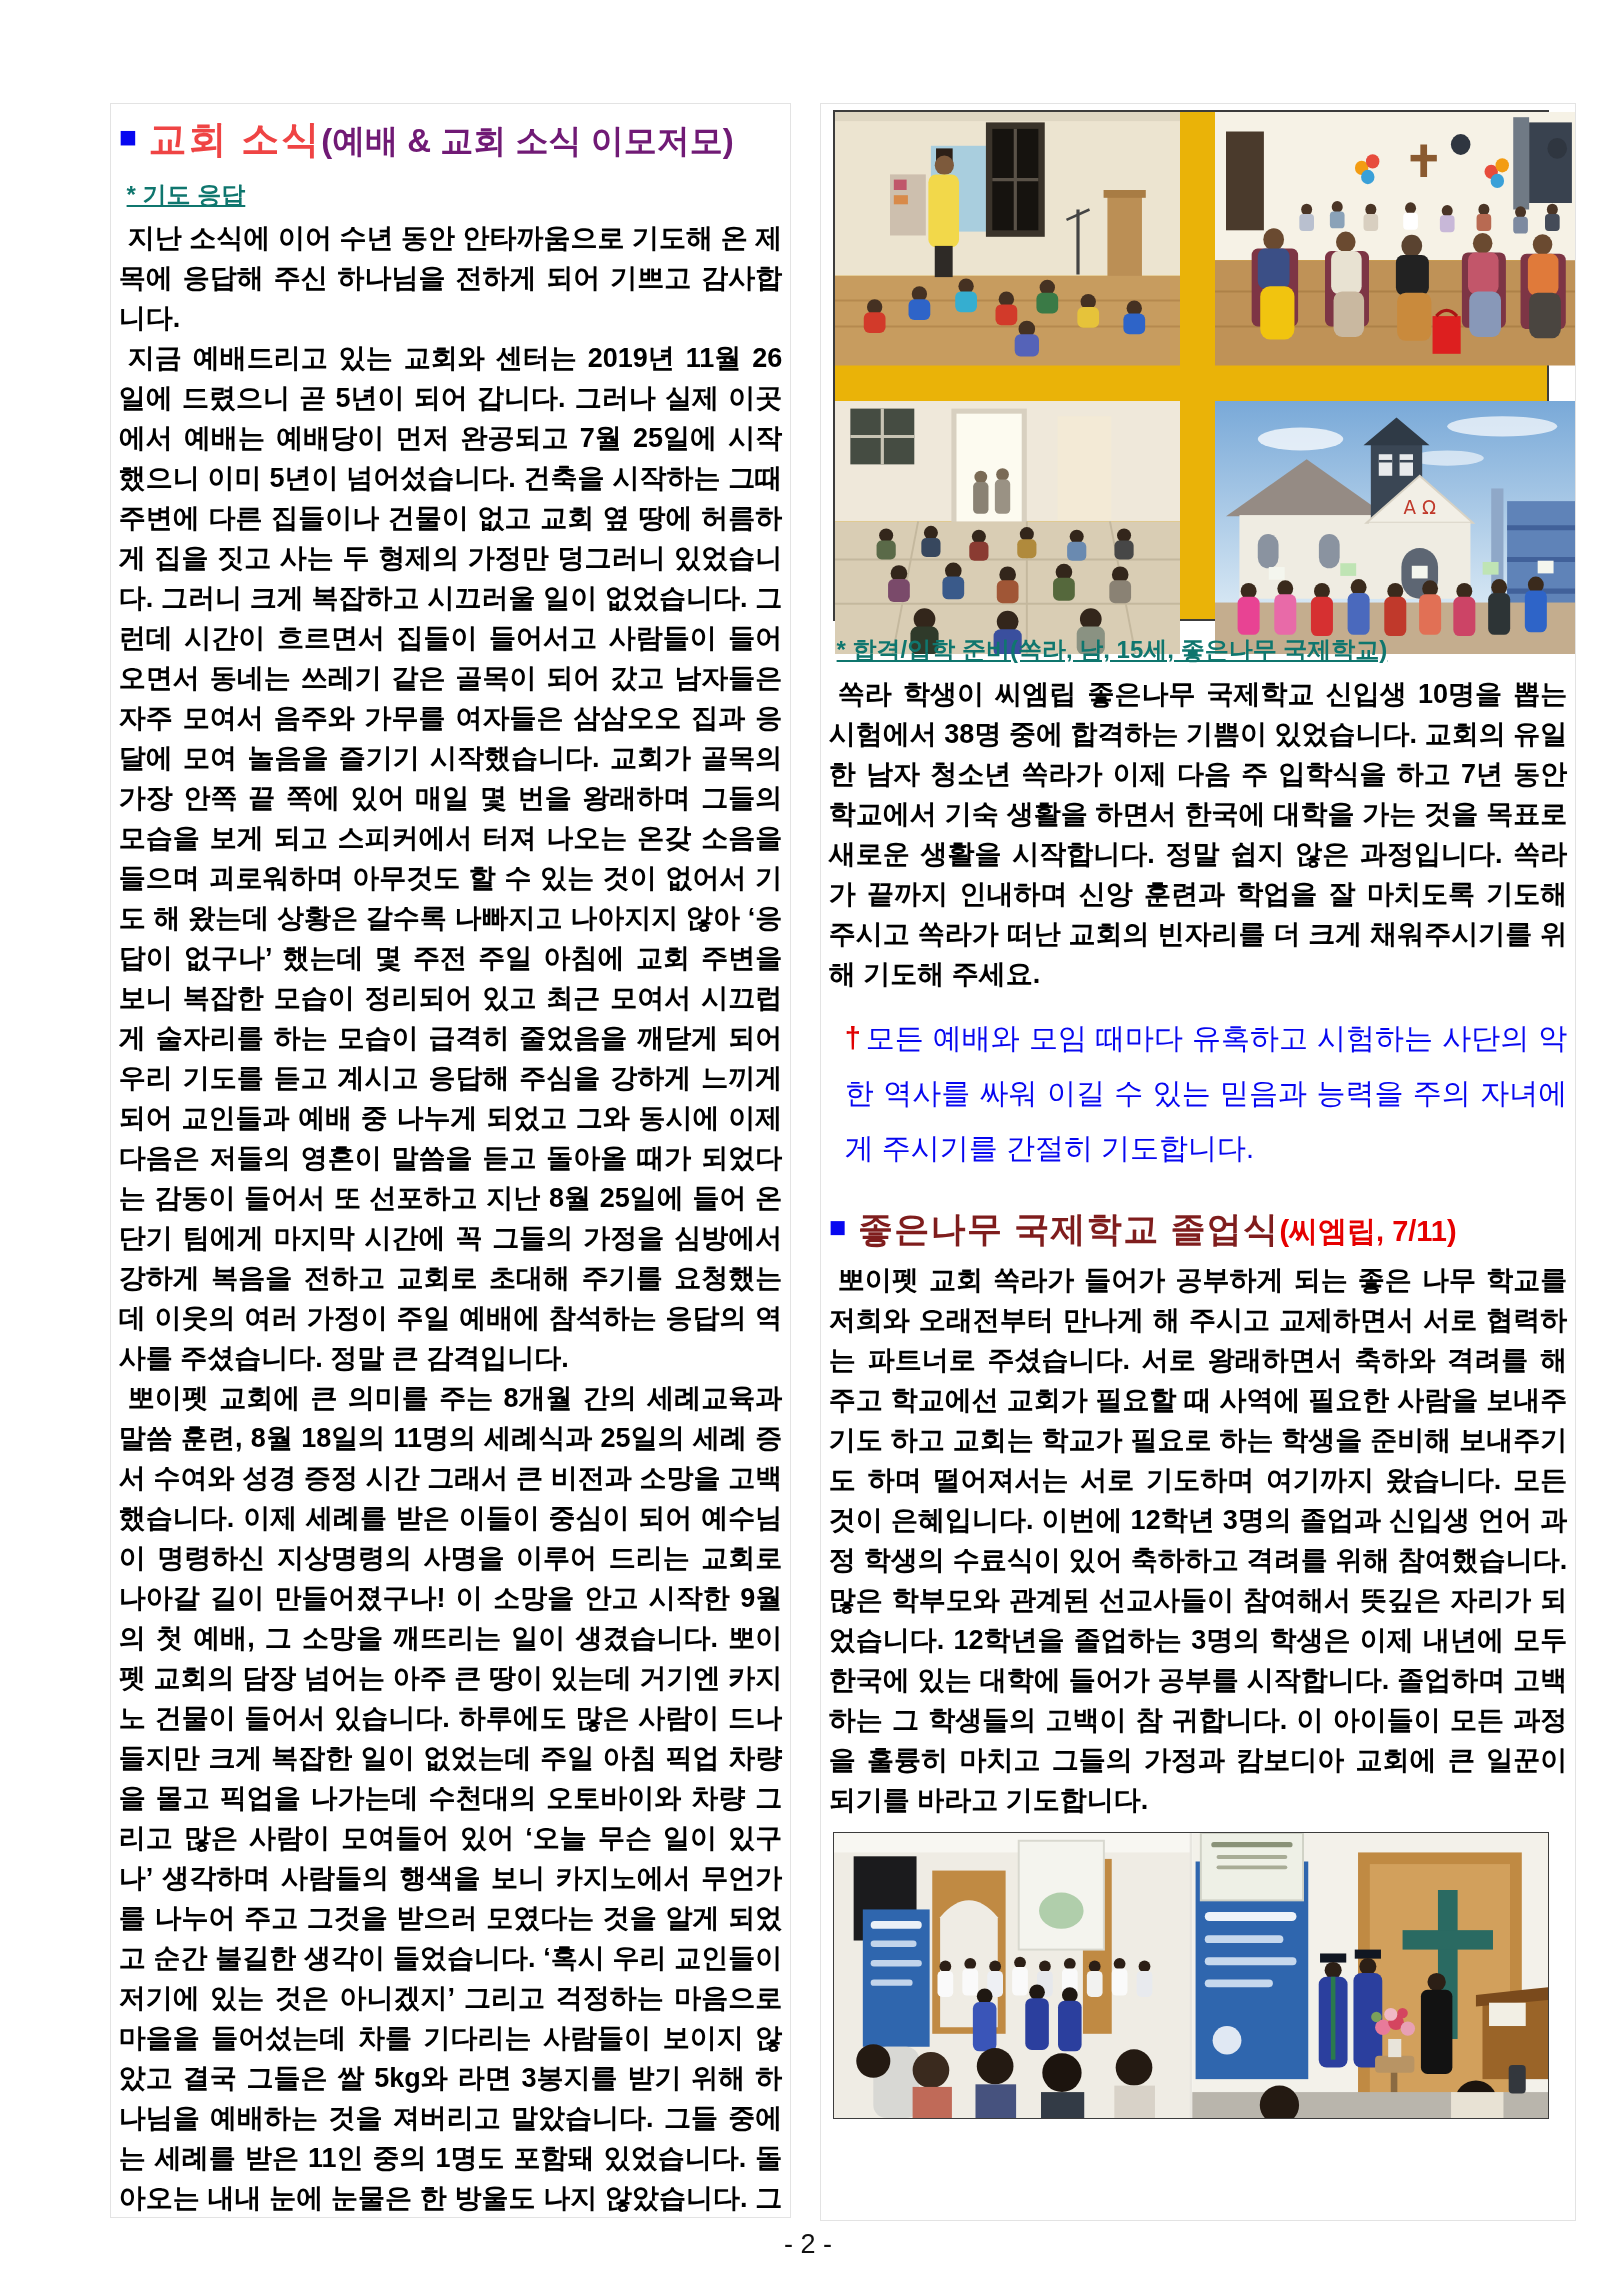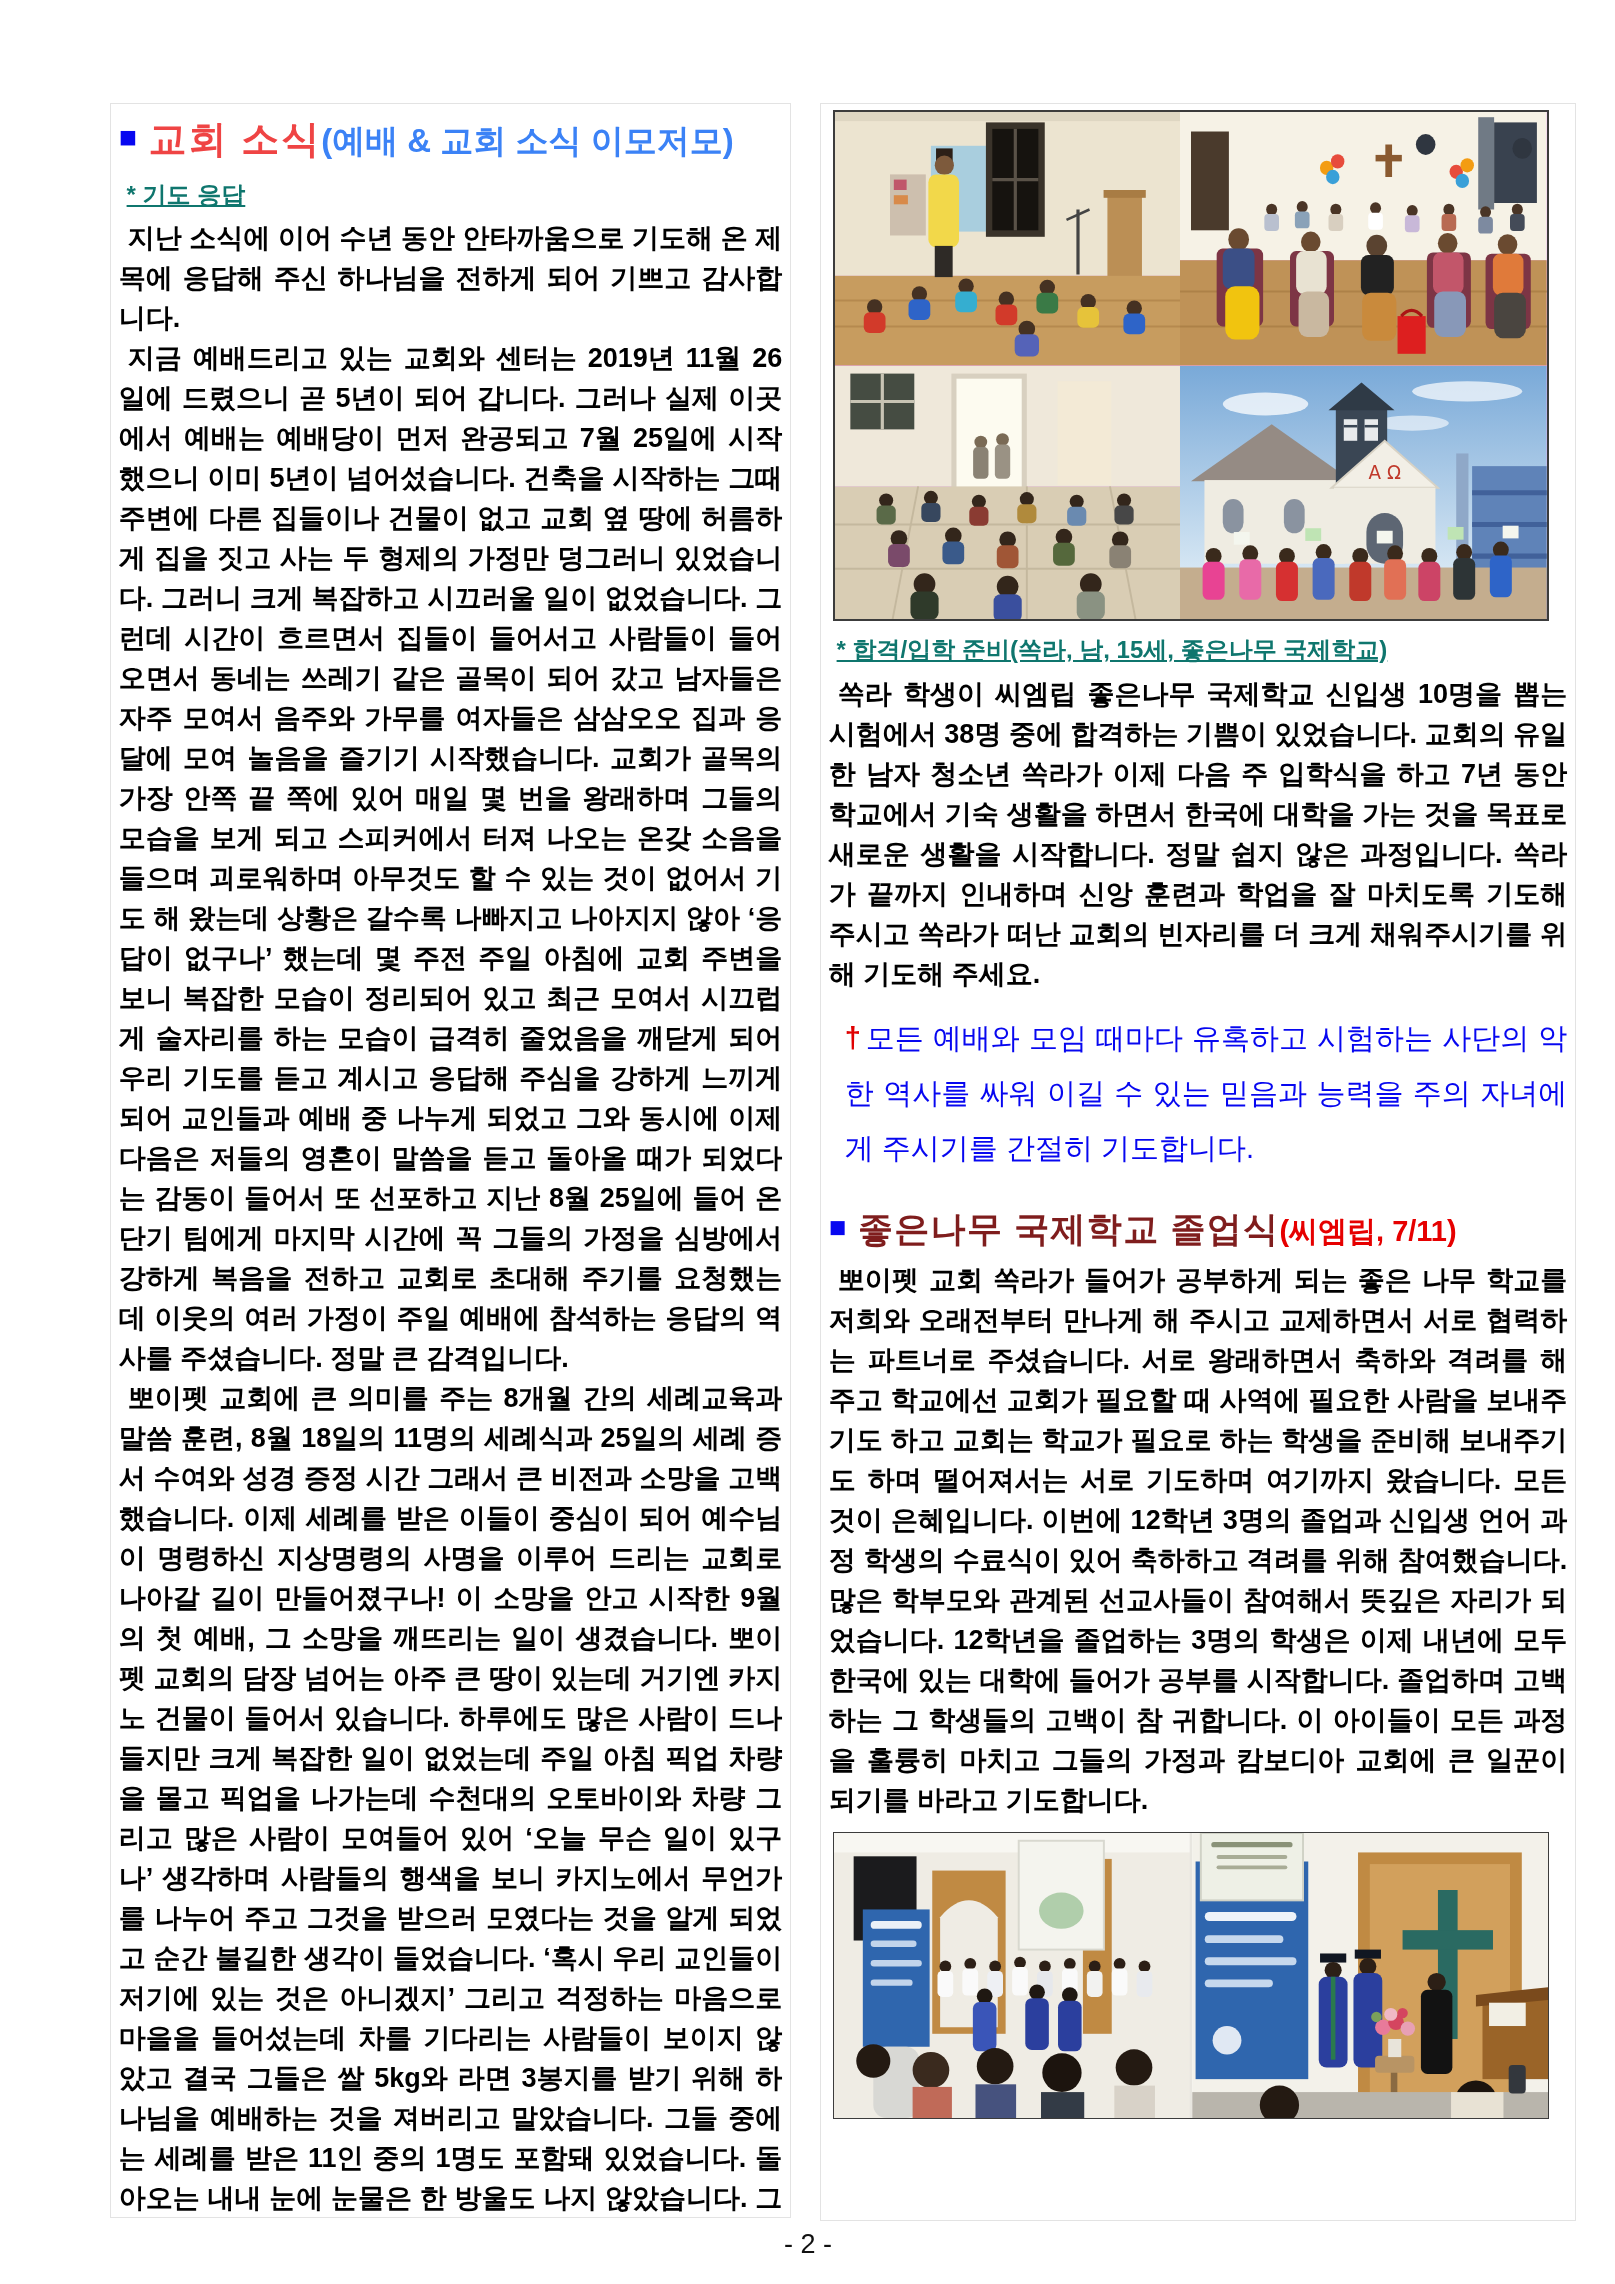--- a/index.html
+++ b/index.html
@@ -17,21 +17,21 @@
     border:0.7px solid #e3e3e3;
     padding:5.2px 7.8px;
     overflow:hidden;
   }
   #left-frame{left:110px;top:103px;width:681px;height:2115px;}
   #right-frame{left:820px;top:103px;width:756px;height:2118px;}
 
   .doc-title{font-weight:bold;font-size:38px;line-height:56px;white-space:nowrap;}
   .t-bullet{color:#0707f0;font-size:30px;vertical-align:4.6px;margin-right:11.7px;}
   .t-main{color:#ef4444;letter-spacing:2px;}
-  .t-paren{color:#3b82f6;font-size:33px;}
+  .t-paren{color:#701a75;font-size:33px;}
 
   .h-blue{
     color:#0f766e;font-weight:bold;
     font-size:24px;line-height:43px;
     margin:3.9px 0 2.6px 0;text-indent:7.8px;text-decoration:underline;
   }
   .body-text{
     font-size:27px;line-height:40px;
     text-align:justify;word-break:break-all;
     text-indent:9px;margin:0;font-weight:bold;
@@ -50,21 +50,22 @@
   .grad-paren{color:#e60000;font-size:29px;}
 
   .photo-grid{
     display:grid;
     grid-template-columns:48.5% 51.5%;
     grid-template-rows:50% 50%;
     width:716px;height:511px;
     border:2px solid #3c3c3c;
     box-sizing:border-box;
     margin:1.3px 0 6.5px 3.9px;
-    background:#f0abfc;
+    background:#eab308;
+    gap:35px;
   }
   .photo-cell{overflow:hidden;}
   .photo-cell svg{display:block;width:100%;height:100%;}
 
   .photo-wide{
     width:716px;height:287px;
     border:1.3px solid #3c3c3c;
     box-sizing:border-box;
     margin:11.7px 0 0 3.9px;
     overflow:hidden;

